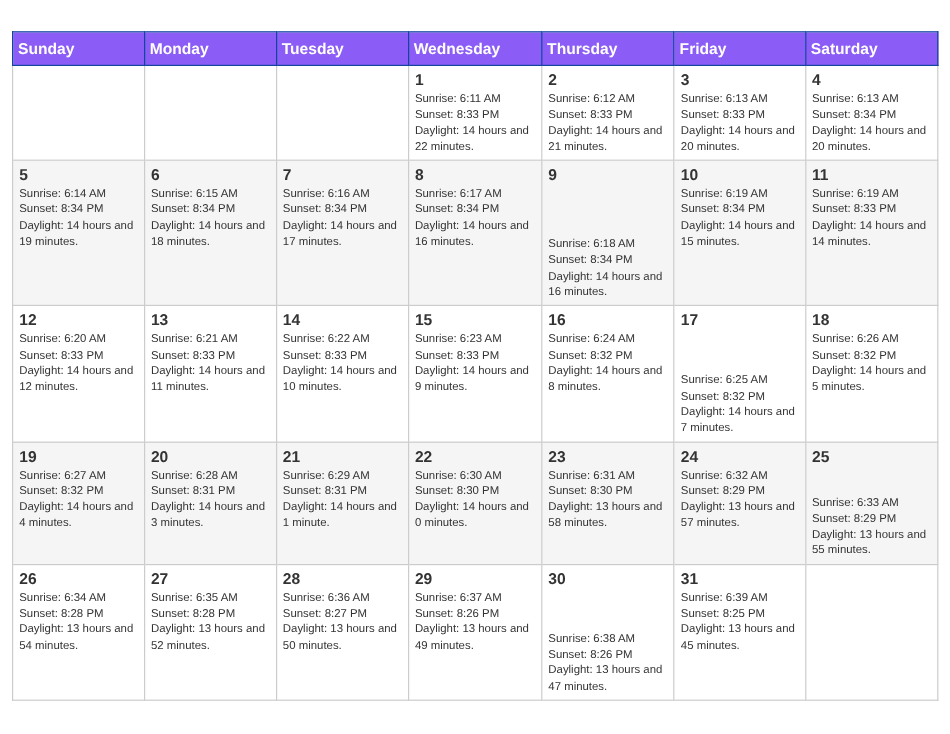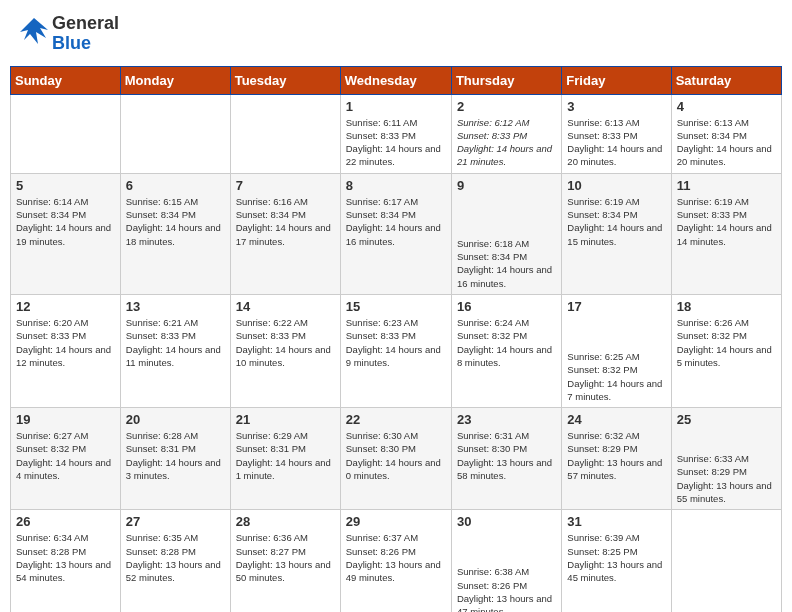--- a/index.html
+++ b/index.html
@@ -41,21 +41,21 @@
     .subtitle {
       font-size: 16px;
       color: #555;
     }
     .calendar {
       width: 100%;
       border-collapse: collapse;
       border: 1px solid #ccc;
     }
     .calendar th {
-      background-color: #c2410c;
+      background-color: #8b5cf6;
       color: #fff;
       font-size: 13px;
       font-weight: bold;
       padding: 6px 4px;
       text-align: left;
       border: 1px solid #1145A0;
     }
     .calendar td {
       vertical-align: top;
       padding: 4px 5px;
@@ -89,29 +89,20 @@
     }
     .logo-text-col {
       display: flex;
       flex-direction: column;
     }
   </style>
 </head>
 <body>
 
 <div class="header">
-  <div class="logo-wrapper">
-    <svg width="32" height="36" viewBox="0 0 32 36">
-      <polygon points="16,2 30,14 22,12 28,22 18,16 20,28 12,18 6,24 10,14 2,16 16,2" fill="#1565C0"></polygon>
-    </svg>
-    <div class="logo-text-col">
-      <span class="logo-general">General</span>
-      <span class="logo-blue">Blue</span>
-    </div>
-  </div>
 </div>
 
 <table class="calendar">
   <thead>
     <tr>
     <th>Sunday</th>
         <th>Monday</th>
         <th>Tuesday</th>
         <th>Wednesday</th>
         <th>Thursday</th>
@@ -125,21 +116,21 @@
         <td class="empty-cell"></td>
         <td class="empty-cell"></td>
         <td>
           <span class="day-number">1</span>
           <div class="day-info" style="white-space: pre-line;">Sunrise: 6:11 AM
 Sunset: 8:33 PM
 Daylight: 14 hours and 22 minutes.</div>
         </td>
         <td>
           <span class="day-number">2</span>
-          <div class="day-info" style="white-space: pre-line; font-style: italic;">Sunrise: 6:12 AM
+          <div class="day-info" style="white-space: pre-line;">Sunrise: 6:12 AM
 Sunset: 8:33 PM
 Daylight: 14 hours and 21 minutes.</div>
         </td>
         <td>
           <span class="day-number">3</span>
           <div class="day-info" style="white-space: pre-line;">Sunrise: 6:13 AM
 Sunset: 8:33 PM
 Daylight: 14 hours and 20 minutes.</div>
         </td>
         <td>

